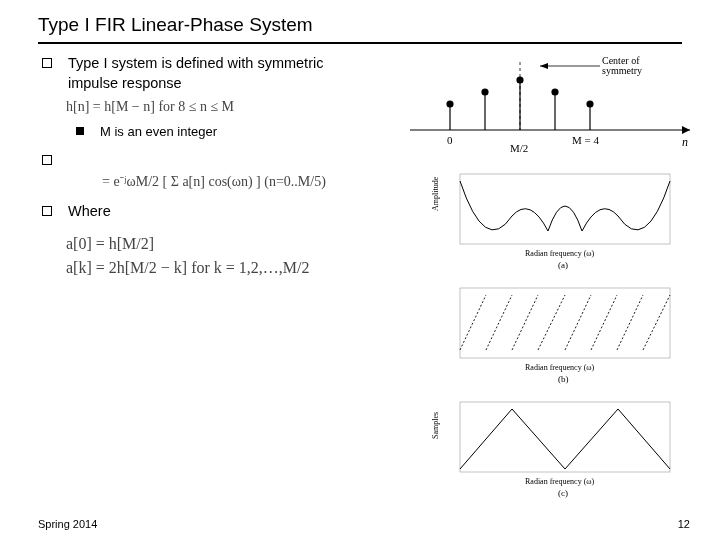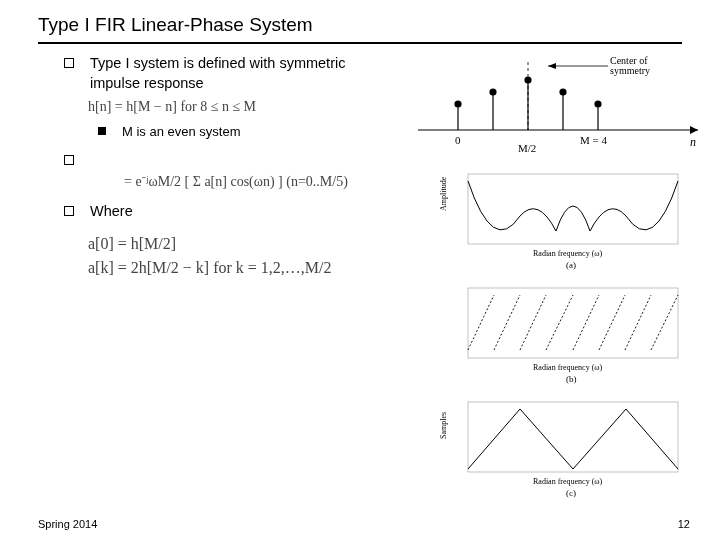--- a/index.html
+++ b/index.html
@@ -17,21 +17,21 @@
     font-weight: normal;
     padding: 14px 12px 4px 38px;
   }
   .underline {
     height: 2px;
     background: #000;
     margin: 2px 38px 0 38px;
   }
   .content {
     position: relative;
-    padding: 10px 30px 0 64px;
+    padding: 10px 30px 0 42px;
   }
   .bullet-row {
     display: flex;
     align-items: flex-start;
     margin-bottom: 6px;
   }
   .bullet-outline {
     width: 10px; height: 10px;
     border: 1.2px solid #000;
     margin-top: 4px;
@@ -53,21 +53,21 @@
     position: absolute;
     bottom: 10px;
     left: 38px;
     right: 30px;
     display: flex;
     justify-content: space-between;
     font-size: 11px;
   }
   .right-figs {
     position: absolute;
-    right: 2px;
+    right: 10px;
     top: 52px;
     width: 310px;
   }
   svg text { font-family: Georgia, serif; }
   .left-col { width: 330px; }
   .sp { height: 6px; }
 </style>
 </head>
 <body>
 
@@ -76,21 +76,21 @@
 
 <div class="content">
   <div class="left-col">
     <div class="bullet-row">
       <div class="bullet-outline"></div>
       <div class="btext">Type I system is defined with symmetric impulse response</div>
     </div>
     <div class="formula">h[n] = h[M − n]     for 8 ≤ n ≤ M</div>
     <div class="bullet-row sub">
       <div class="bullet-solid"></div>
-      <div class="btext" style="font-size:13px">M is an even system</div>
+      <div class="btext" style="font-size:13px">M is an even integer</div>
     </div>
 
     <div class="bullet-row">
       <div class="bullet-outline"></div>
     </div>
     <div class="formula" style="margin-left:60px">= e⁻ʲωM/2 [ Σ a[n] cos(ωn) ]  (n=0..M/5)</div>
 
     <div class="sp"></div>
     <div class="bullet-row">
       <div class="bullet-outline"></div>

